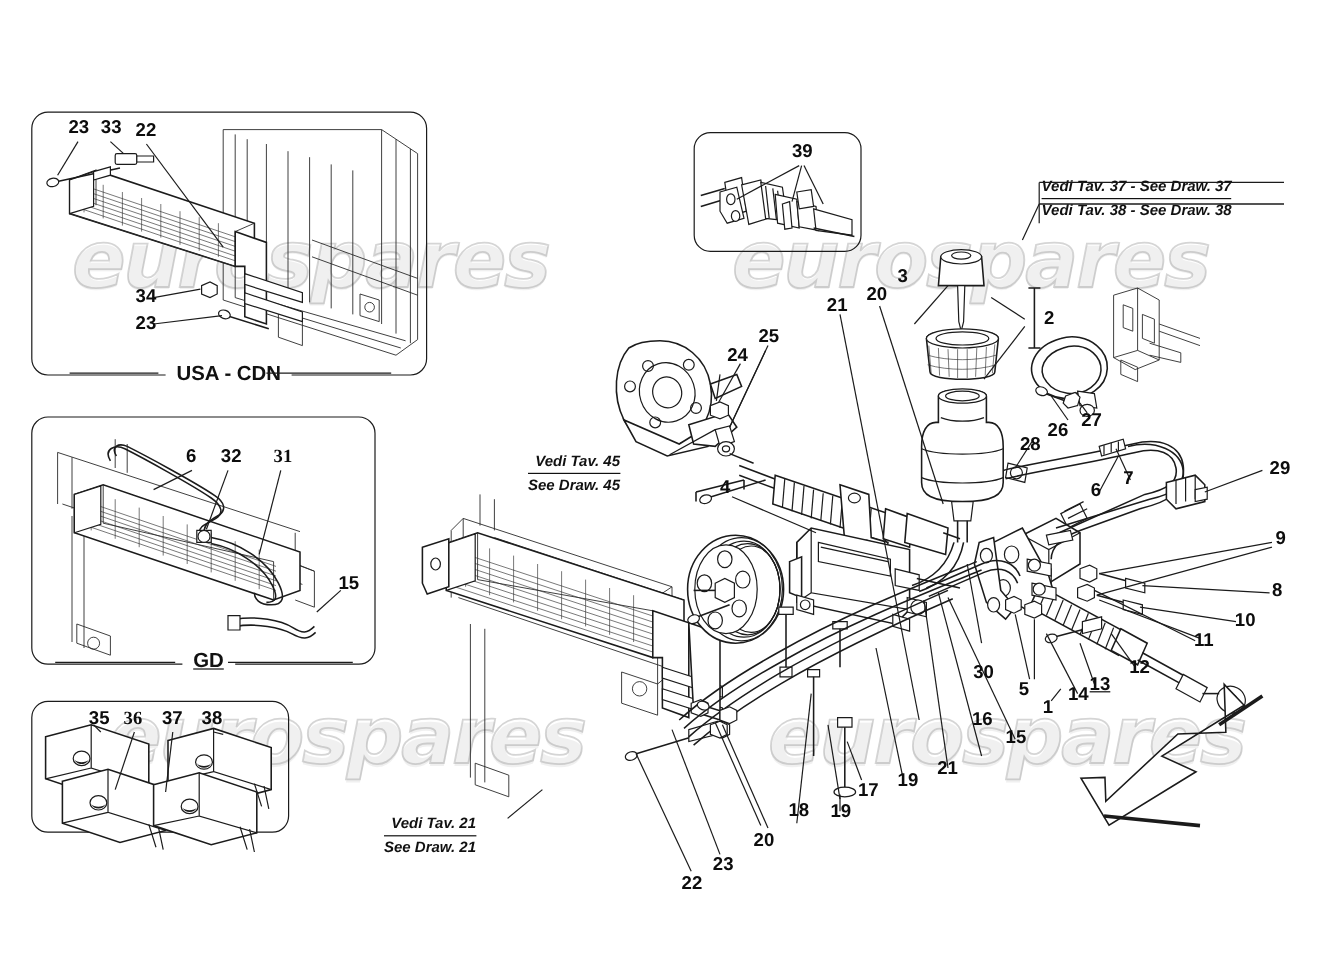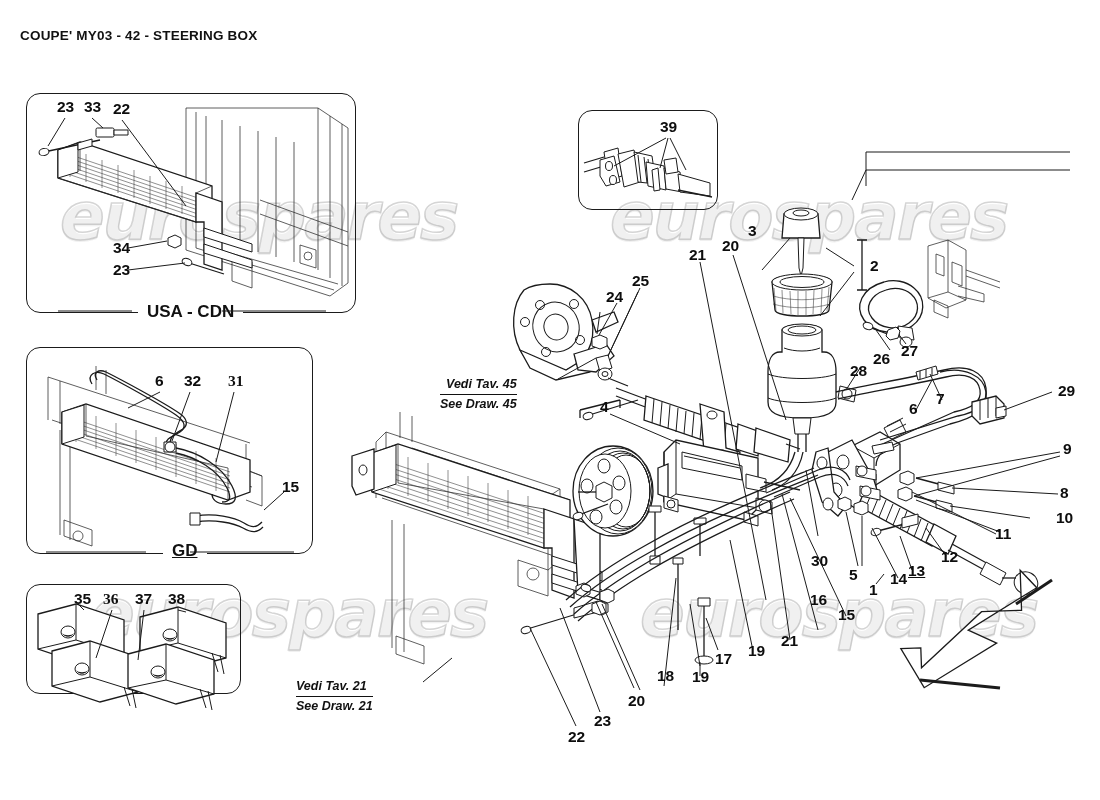--- a/index.html
+++ b/index.html
@@ -74,44 +74,47 @@
   .fillw{fill:#ffffff;stroke:#1b1b1b;stroke-width:1;}
   .fillw2{fill:#ffffff;stroke:#1b1b1b;stroke-width:1.3;}
   .fillk{fill:#1b1b1b;}
   .hatch{stroke:#333;stroke-width:.55;fill:none;}
 </style>
 </head>
 <body>
 
 <div id="page">
 
-  <div class="page-title">COUPE' MY03 - 42 - STEERING BOX</div>
 
   <div class="wm w1">eurospares</div>
   <div class="wm w2">eurospares</div>
   <div class="wm w3">eurospares</div>
   <div class="wm w4">eurospares</div>
 
   <div class="inset" style="left:26px;top:93px;width:330px;height:220px;"></div>
   <div class="inset-caption" style="left:138px;top:302px;">USA - CDN</div>
 
   <div class="inset" style="left:26px;top:347px;width:287px;height:207px;"></div>
-  <div class="inset-caption" style="left:163px;top:541px;text-decoration:underline;">GD</div>
+  <div class="inset-caption" style="left:152px;top:541px;text-decoration:underline;">GD</div>
 
   <div class="inset" style="left:26px;top:584px;width:215px;height:110px;"></div>
 
   <div class="inset" style="left:578px;top:110px;width:140px;height:100px;"></div>
 
+  <div class="refnote" style="left:868px;top:147px;">
+    <span class="l1">Vedi Tav. 37 - See Draw. 37</span>
+    <span class="l2">Vedi Tav. 38 - See Draw. 38</span>
+  </div>
 
   <div class="refnote" style="left:440px;top:376px;text-align:right;">
     <span class="l1">Vedi Tav. 45</span>
     <span class="l2">See Draw. 45</span>
   </div>
 
-  <div class="refnote" style="left:296px;top:678px;">
+  <div class="refnote" style="left:320px;top:678px;text-align:right;">
     <span class="l1">Vedi Tav. 21</span>
     <span class="l2">See Draw. 21</span>
   </div>
 
   <svg class="layer" viewBox="0 0 1100 800">
 
     <g>
 
       <g class="lnthin">
         <path d="M186,108 L318,108 L348,128 L348,283 L330,296"></path>
@@ -742,21 +745,21 @@
   <div class="num" style="left:606px;top:288px;">24</div>
   <div class="num" style="left:873px;top:350px;">26</div>
   <div class="num" style="left:901px;top:342px;">27</div>
   <div class="num" style="left:850px;top:362px;">28</div>
   <div class="num" style="left:1058px;top:382px;">29</div>
   <div class="num" style="left:909px;top:400px;">6</div>
   <div class="num" style="left:936px;top:390px;">7</div>
   <div class="num" style="left:600px;top:398px;">4</div>
   <div class="num" style="left:1063px;top:440px;">9</div>
   <div class="num" style="left:1060px;top:484px;">8</div>
-  <div class="num" style="left:1056px;top:509px;">10</div>
+  <div class="num" style="left:1029px;top:509px;">10</div>
   <div class="num" style="left:995px;top:525px;">11</div>
   <div class="num" style="left:811px;top:552px;text-align:right;">30</div>
   <div class="num" style="left:941px;top:548px;">12</div>
   <div class="num" style="left:908px;top:562px;text-decoration:underline;">13</div>
   <div class="num" style="left:890px;top:570px;">14</div>
   <div class="num" style="left:849px;top:566px;">5</div>
   <div class="num" style="left:869px;top:581px;">1</div>
   <div class="num" style="left:838px;top:606px;">15</div>
   <div class="num" style="left:810px;top:591px;">16</div>
   <div class="num" style="left:781px;top:632px;">21</div>

